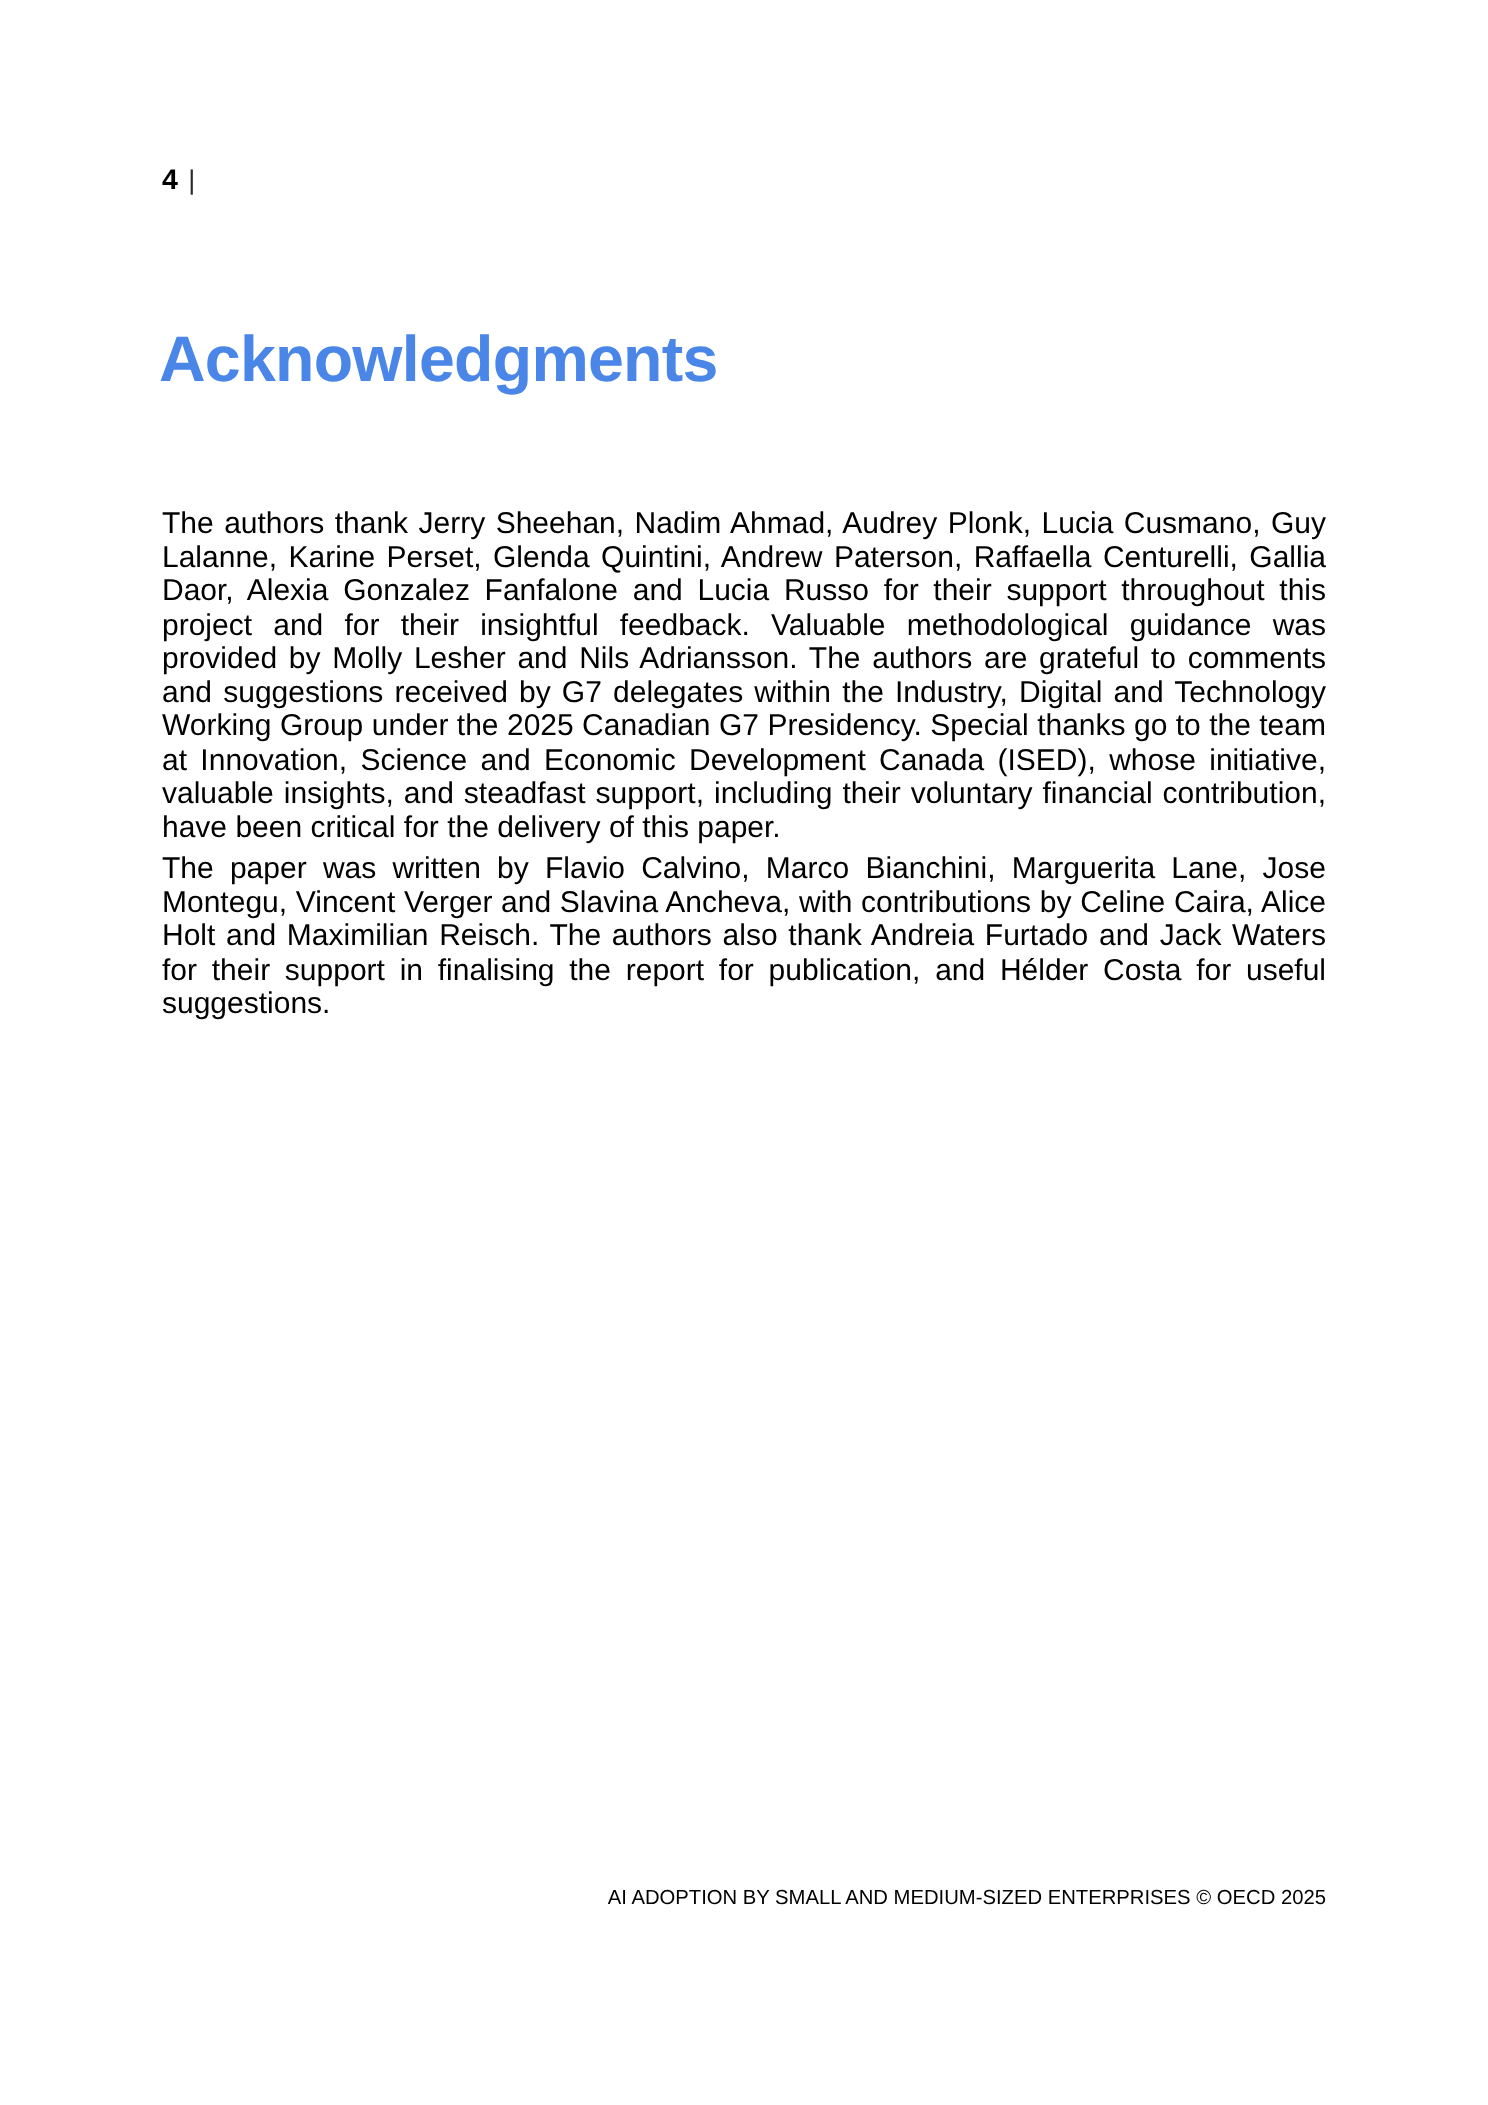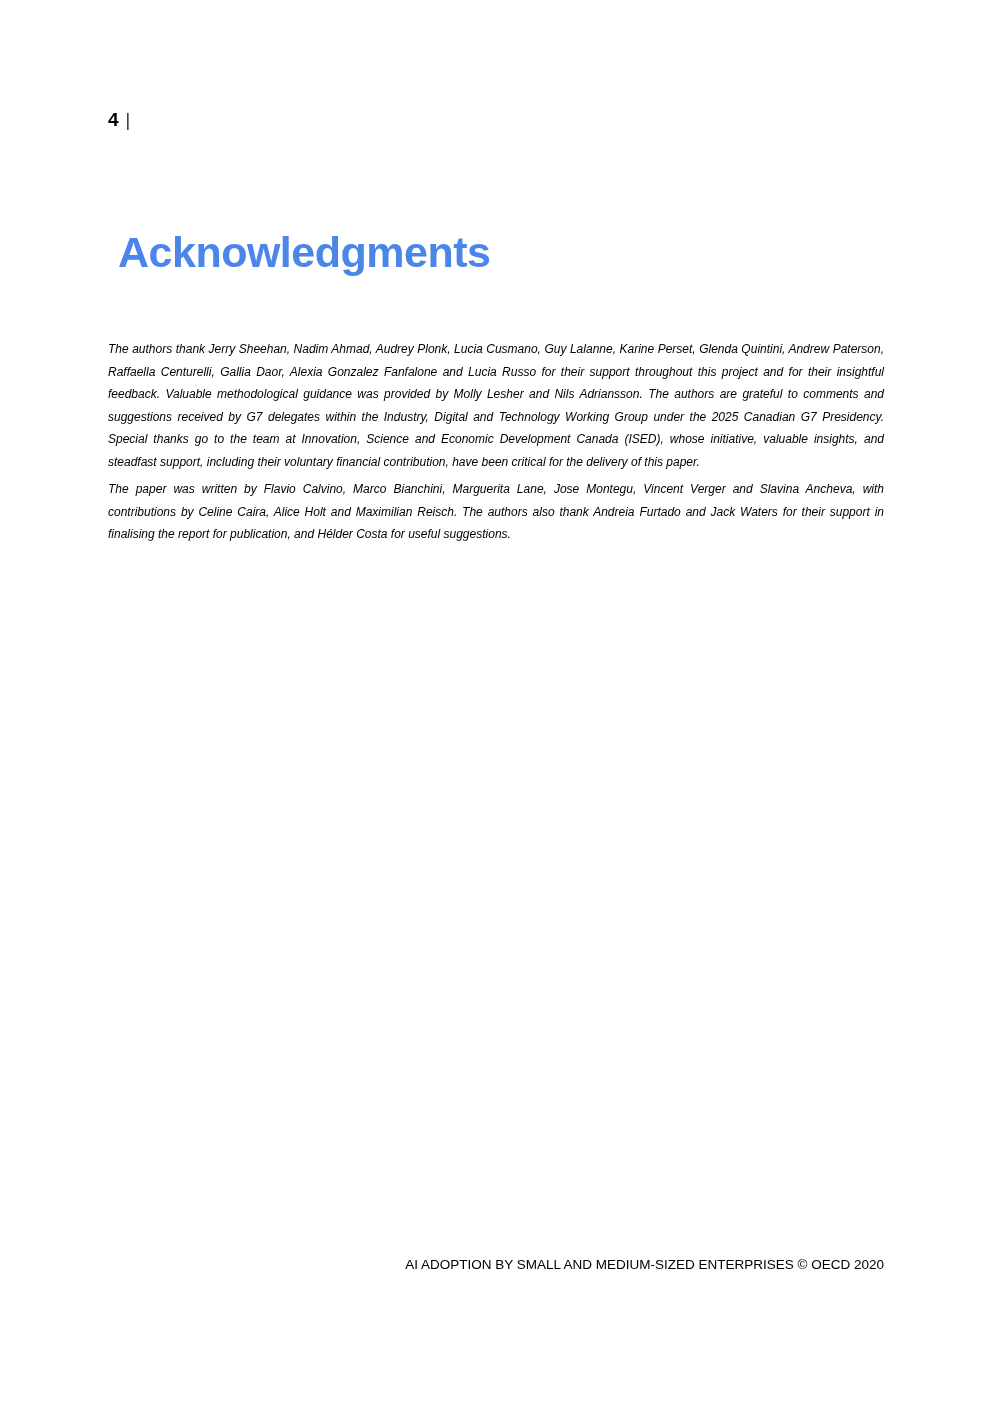--- a/index.html
+++ b/index.html
@@ -31,37 +31,36 @@
   .page-header .sep {
     font-weight: normal;
     font-size: 18px;
     color: #2b2b2b;
     margin-left: 7px;
   }
   h1.doc-heading {
     position: absolute;
     left: 106px;
     top: 210px;
-    margin: 12px;
+    margin: 0;
     font-size: 43px;
     line-height: 60px;
     font-weight: bold;
     letter-spacing: -0.5px;
     color: #4a86e8;
     white-space: nowrap;
   }
   .content {
     position: absolute;
     left: 108px;
     width: 776px;
     top: 338px;
-    font-size: 12px;
+    font-size: 20px;
     line-height: 22.5px;
     text-align: justify;
-    font-style: italic;
   }
   .content p {
     margin: 0 0 5px 0;
   }
   .content p:last-child {
     margin-bottom: 12px;
   }
   .footer {
     position: absolute;
     left: 108px;
@@ -83,15 +82,15 @@
     <span class="page-num">4</span><span class="sep">|</span>
   </div>
 
   <h1 class="doc-heading">Acknowledgments</h1>
 
   <div class="content">
     <p>The authors thank Jerry Sheehan, Nadim Ahmad, Audrey Plonk, Lucia Cusmano, Guy Lalanne, Karine Perset, Glenda Quintini, Andrew Paterson, Raffaella Centurelli, Gallia Daor, Alexia Gonzalez Fanfalone and Lucia Russo for their support throughout this project and for their insightful feedback. Valuable methodological guidance was provided by Molly Lesher and Nils Adriansson. The authors are grateful to comments and suggestions received by G7 delegates within the Industry, Digital and Technology Working Group under the 2025 Canadian G7 Presidency. Special thanks go to the team at Innovation, Science and Economic  Development Canada (ISED), whose initiative, valuable insights, and steadfast support, including their voluntary financial contribution, have been critical for the delivery of this paper.</p>
     <p>The paper was written by Flavio Calvino, Marco Bianchini, Marguerita Lane, Jose Montegu, Vincent Verger and Slavina Ancheva, with contributions by Celine Caira, Alice Holt and Maximilian Reisch. The authors also thank Andreia Furtado and Jack Waters for their support in finalising the report for publication, and Hélder Costa for useful suggestions.</p>
   </div>
 
-  <div class="footer">AI ADOPTION BY SMALL AND MEDIUM-SIZED ENTERPRISES © OECD 2020</div>
+  <div class="footer">AI ADOPTION BY SMALL AND MEDIUM-SIZED ENTERPRISES © OECD 2025</div>
 
 </div>
 
 </body></html>

